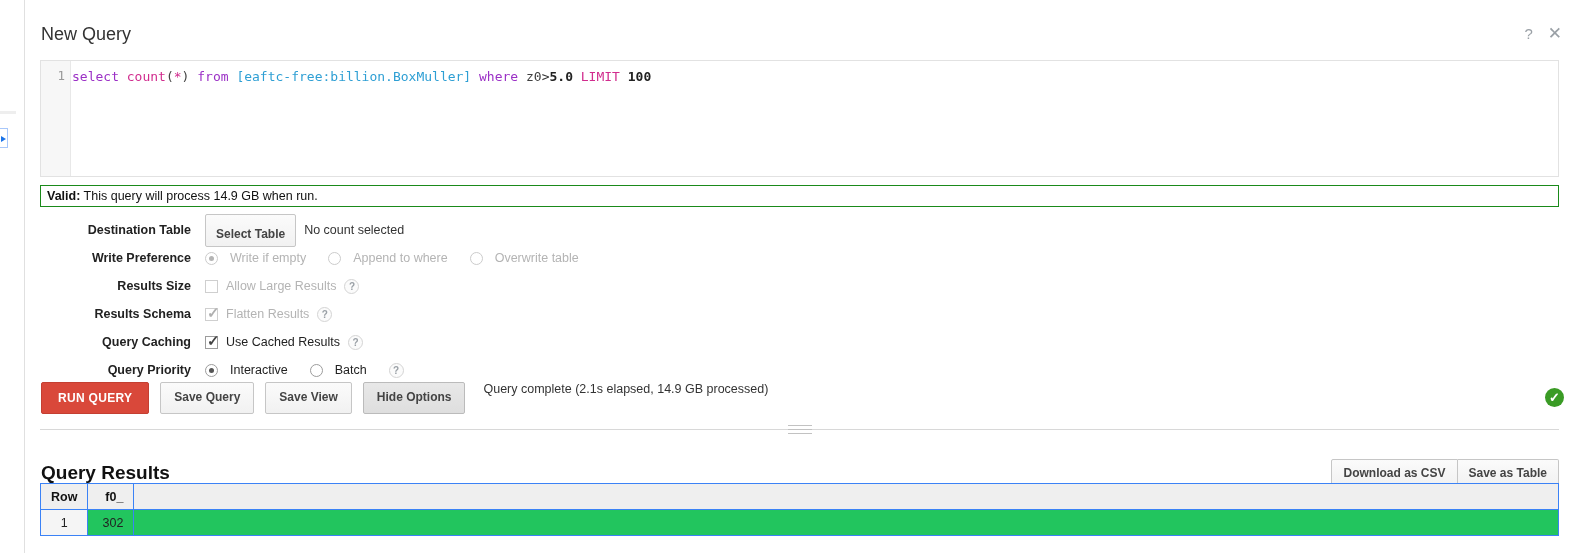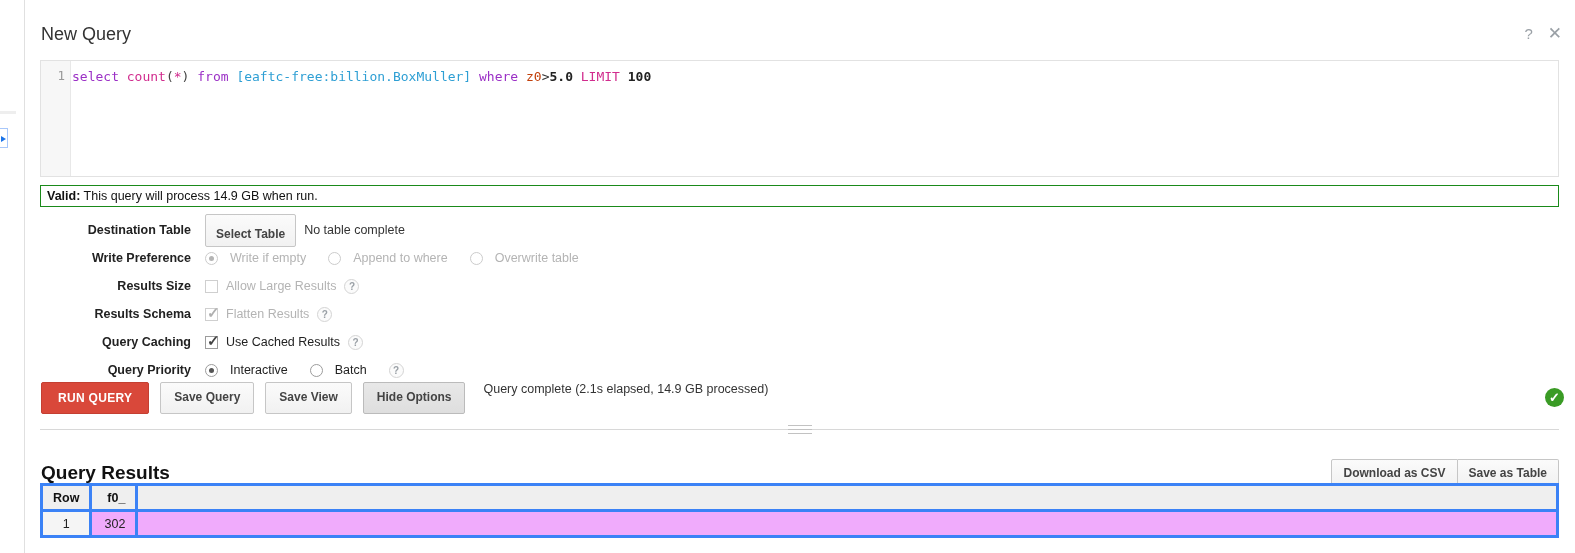--- a/index.html
+++ b/index.html
@@ -122,21 +122,21 @@
     right: 4px;
     font-family: "DejaVu Sans Mono", monospace;
     font-size: 13px;
     line-height: 17px;
     white-space: pre;
   }
   .tok-kw    { color: #9b30c6; }
   .tok-fn    { color: #d12c8e; }
   .tok-punct { color: #444444; }
   .tok-tbl   { color: #2e9fd4; }
-  .tok-col   { color: #c2410c; }
+  .tok-col   { color: #404040; }
   .tok-op    { color: #333333; }
   .tok-num   { color: #222222; font-weight: bold; }
 
   
   .valid-bar {
     position: absolute;
     left: 15px; top: 185px;
     width: 1519px; height: 22px;
     border: 1px solid #1a8a1a;
     box-sizing: border-box;
@@ -362,34 +362,34 @@
 
   .results-table {
     position: absolute;
     left: 15px; top: 483px;
     width: 1519px;
     border-collapse: collapse;
     font-size: 12.5px;
   }
   .results-table th,
   .results-table td {
-    border: 3px solid #3b82f6;
+    border: 1px solid #3b82f6;
     height: 26px;
     padding: 0 10px;
     box-sizing: border-box;
   }
   .results-table thead th {
     background: #efefef;
     font-weight: bold;
     color: #111111;
     text-align: center;
   }
   .results-table th.col-row, .results-table td.col-row { width: 46px; text-align: center; }
   .results-table th.col-f0,  .results-table td.col-f0  { width: 46px; text-align: right; }
-  .results-table tbody td { background: #f0abfc; }
+  .results-table tbody td { background: #22c55e; }
   .results-table tbody td.col-row { background: #f5f5f5; }
   .results-table .col-fill { border-left: 1px solid #d6d6d6; }
 </style>
 </head>
 <body>
 
 <div class="left-rail">
   <div class="rail-stub"></div>
   <div class="rail-toggle">
     <span class="arrow"></span>
@@ -417,21 +417,21 @@
   <div class="valid-bar">
     <b>Valid:</b><span> This query will process 14.9 GB when run.</span>
   </div>
 
   <div class="options">
 
     <div class="opt-row">
       <div class="opt-label">Destination Table</div>
       <div class="opt-body">
         <span class="btn">Select Table</span>
-        <span class="muted-text">No table complete</span>
+        <span class="muted-text">No count selected</span>
       </div>
     </div>
 
     <div class="opt-row">
       <div class="opt-label">Write Preference</div>
       <div class="opt-body">
         <span class="radio-group">
           <span class="radio dis checked"></span>
           <span class="opt-text dis">Write if empty</span>
         </span>

